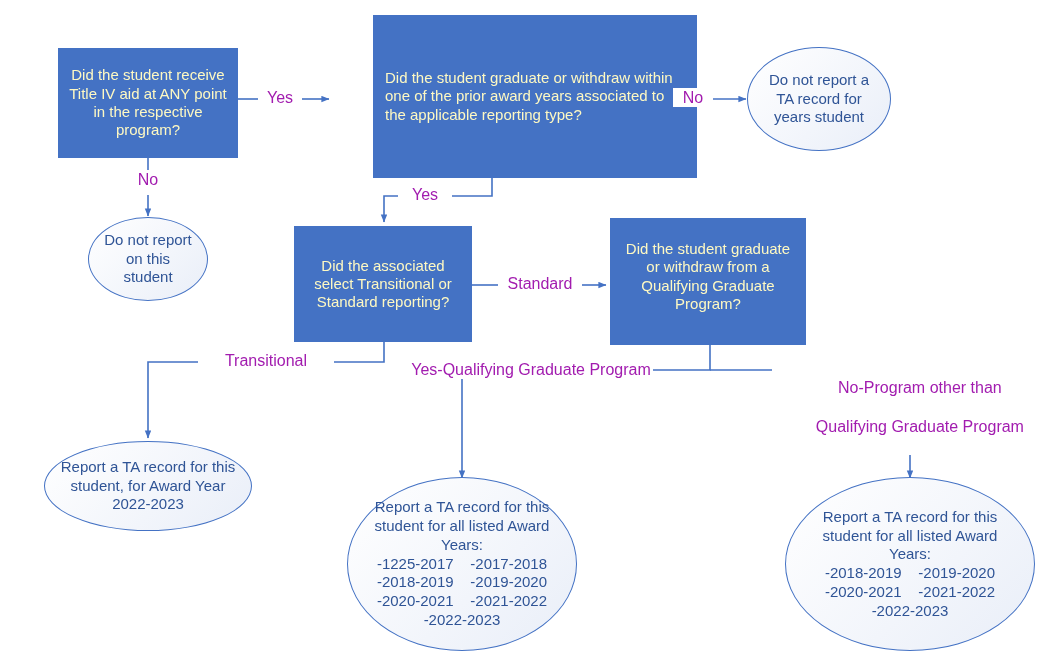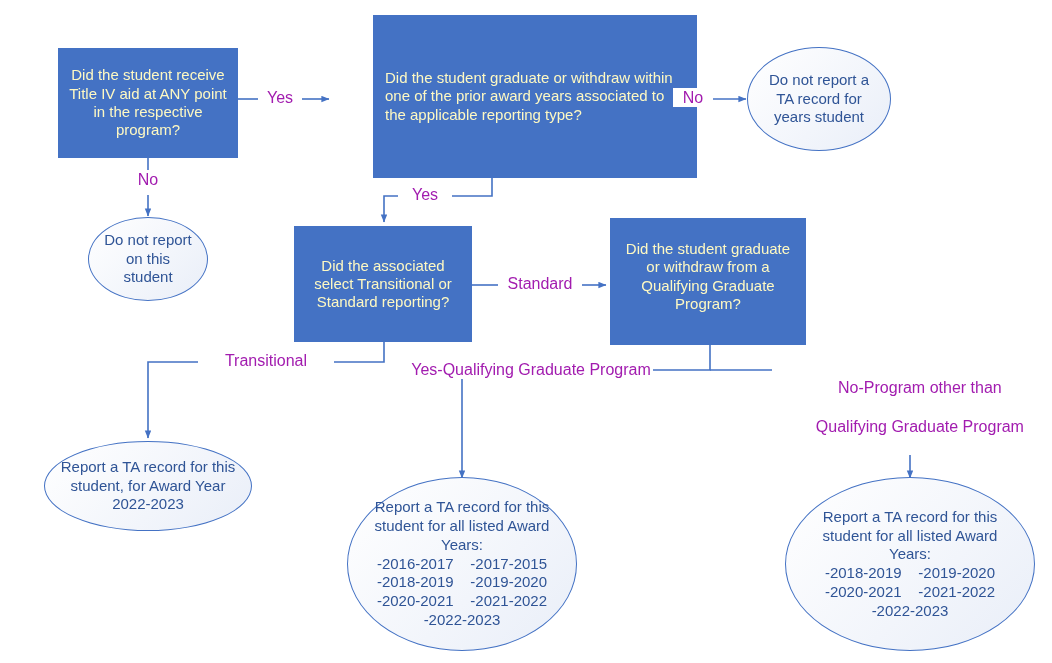--- a/index.html
+++ b/index.html
@@ -126,21 +126,21 @@
   </div>
 
   <div class="term" style="left:44px;top:441px;width:208px;height:90px;">
     <span class="inner">Report a TA record for this student, for Award Year 2022-2023</span>
   </div>
 
   <div class="term" style="left:347px;top:477px;width:230px;height:174px;font-size:15px;">
     <span class="inner">
       <span>Report a TA record for this student for all listed Award Years:</span>
       <span class="yrs">
-        <span class="yrow">-2016-2017    -2017-2015</span>
+        <span class="yrow">-1225-2017    -2017-2018</span>
         <span class="yrow">-2018-2019    -2019-2020</span>
         <span class="yrow">-2020-2021    -2021-2022</span>
         <span class="yrow">-2022-2023</span>
       </span>
     </span>
   </div>
 
   <div class="term" style="left:785px;top:477px;width:250px;height:174px;font-size:15px;">
     <span class="inner">
       <span>Report a TA record for this student for all listed Award Years:</span>

